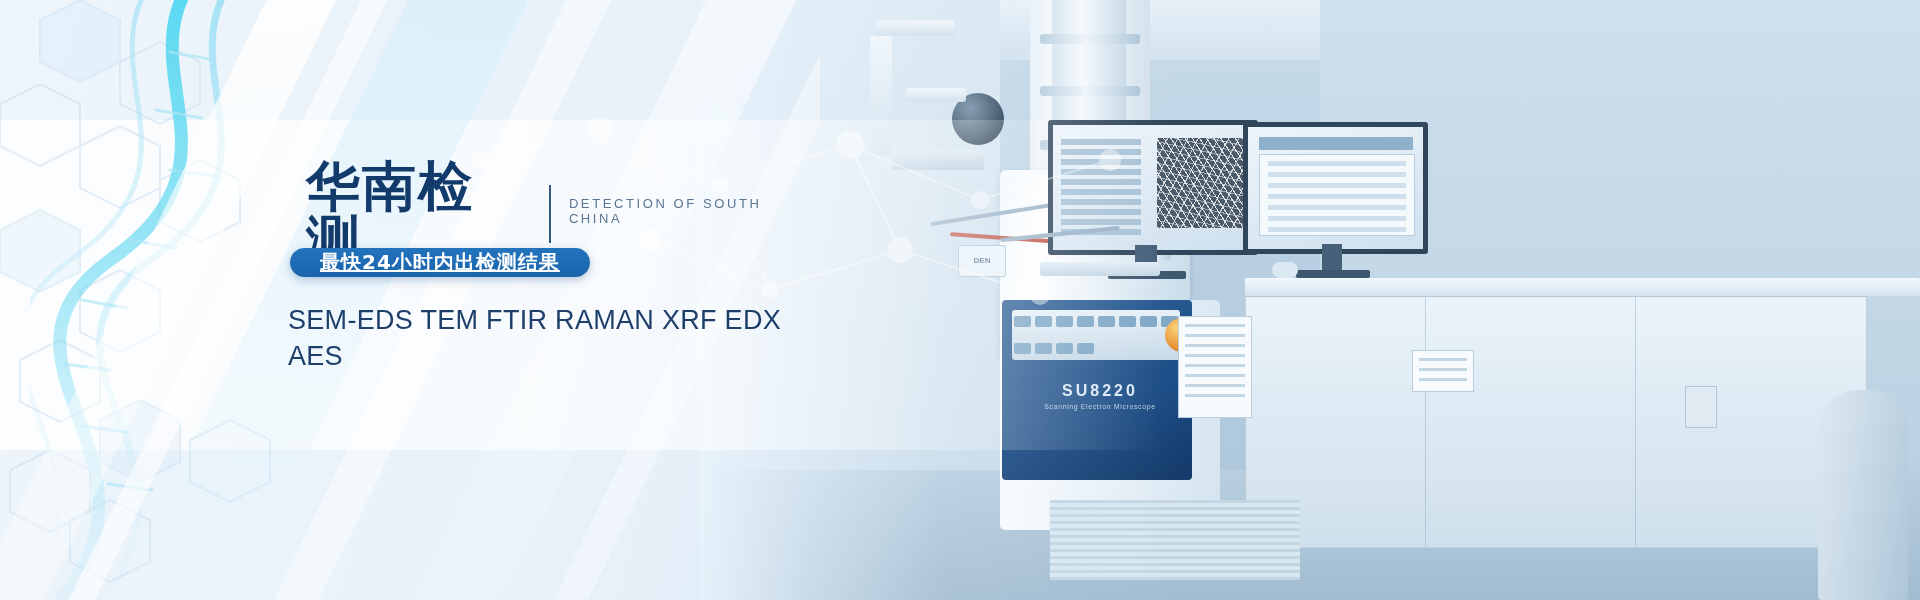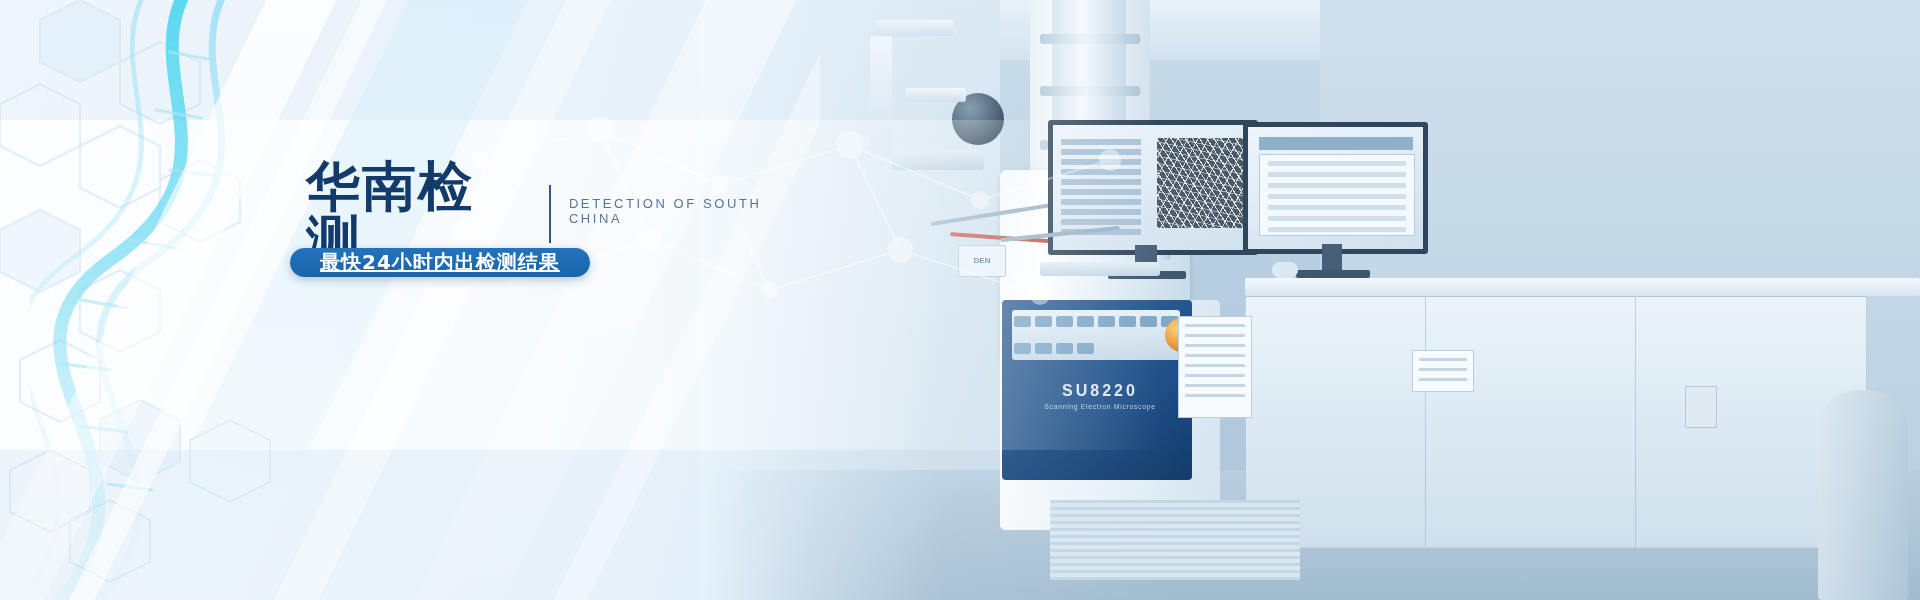--- a/index.html
+++ b/index.html
@@ -295,16 +295,17 @@
       <div class="brand-cn">华南检测</div>
       <div class="title-div"></div>
       <div class="brand-sub">
         <div class="brand-en">DETECTION OF SOUTH CHINA</div>
       </div>
     </div>
 
     <div class="pill">最快24小时内出检测结果</div>
 
     <div class="tech">
+      <div>SEM-EDS TEM FTIR RAMAN XRF EDX AES</div>
     </div>
 
   </div>
 </div>
 
 </body></html>

